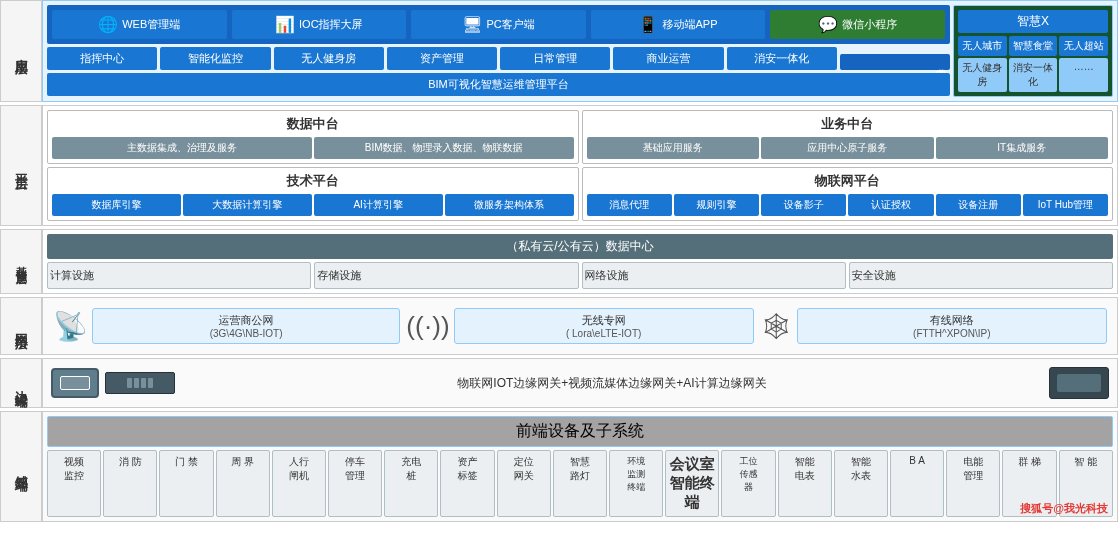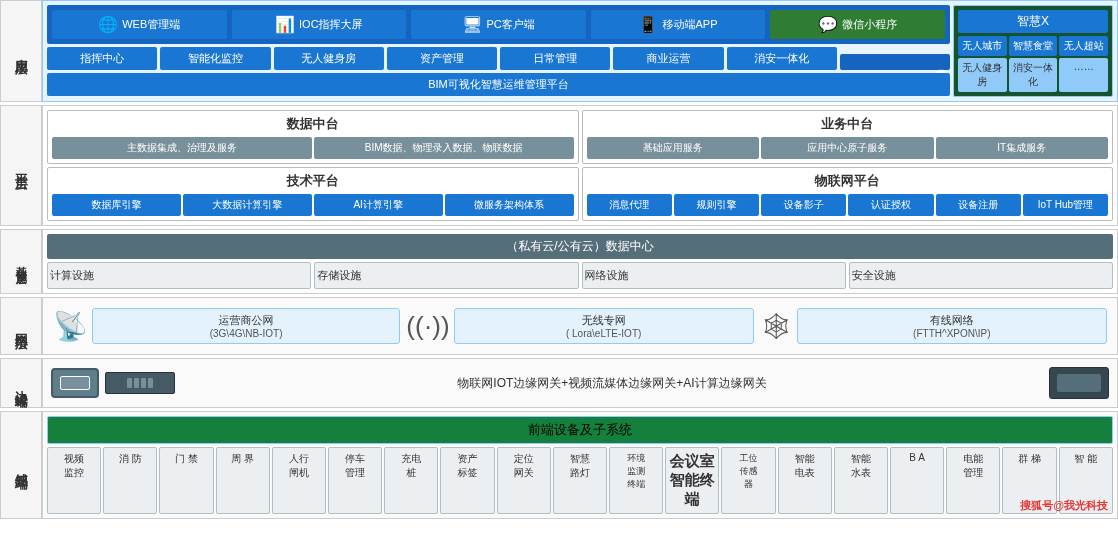--- a/index.html
+++ b/index.html
@@ -288,25 +288,25 @@
     }
 
     
     .sensor-section {
       display: flex;
       flex-direction: column;
       gap: 3px;
     }
 
     .sensor-title {
-      background: #15803d;
+      background: #a3a3a3;
       border: 1px solid #90caf9;
       text-align: center;
       padding: 4px;
-      font-size: 13px;
+      font-size: 16px;
       border-radius: 2px;
     }
 
     .sensor-items {
       display: flex;
       flex-direction: row;
       gap: 2px;
       flex-wrap: nowrap;
     }
 

